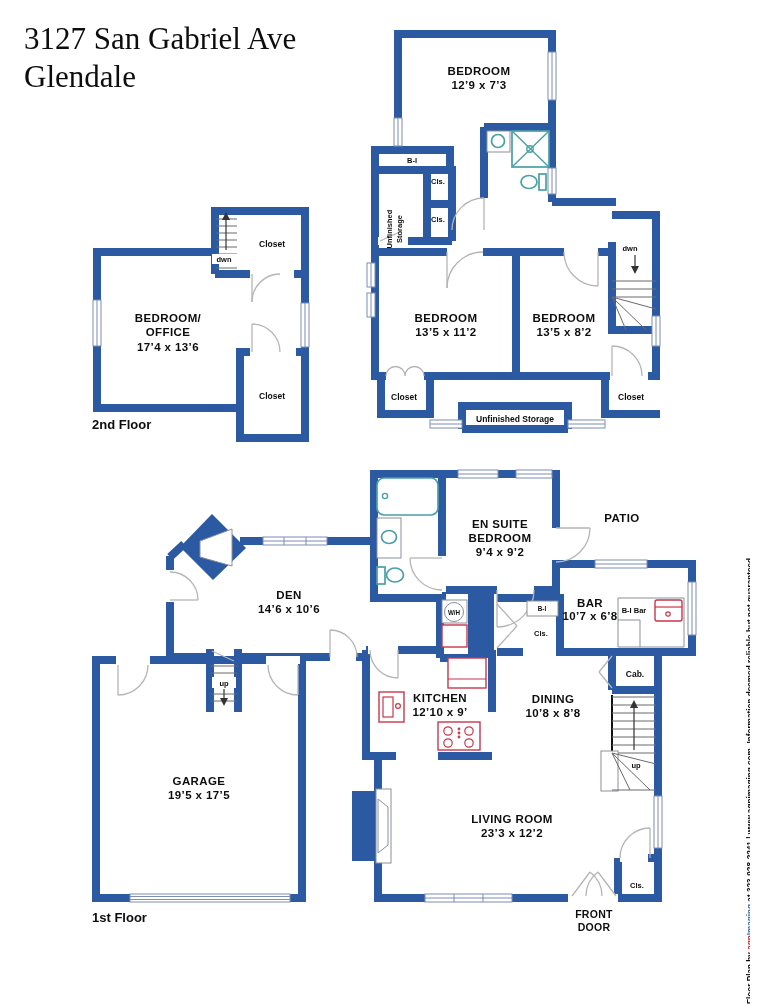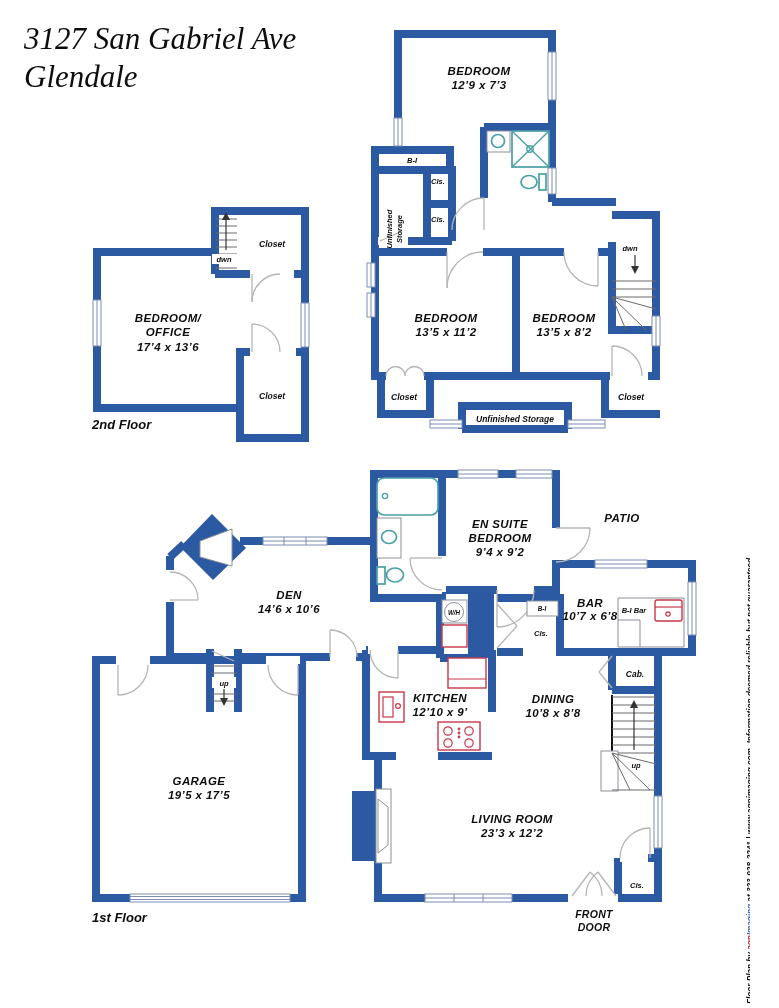--- a/index.html
+++ b/index.html
@@ -1,16 +1,16 @@
 <!DOCTYPE html>
 <html><head>
 <meta charset="utf-8">
 <style>
   html,body{margin:0;padding:0;background:#ffffff;}
-  .page{position:relative;width:750px;height:1008px;background:#fff;overflow:hidden;font-style:italic;}
+  .page{position:relative;width:750px;height:1008px;background:#fff;overflow:hidden;}
   svg{position:absolute;left:0;top:0;}
   .wall{stroke:#2b5aa2;stroke-width:8;fill:none;}
   .wallfill{fill:#2b5aa2;stroke:none;}
   .win rect{fill:#ffffff;stroke:#7d8eb2;stroke-width:1;}
   .win line{stroke:#7d8eb2;stroke-width:1;}
   .doorgap{fill:#ffffff;stroke:none;}
   .arc{fill:none;stroke:#b5b5b5;stroke-width:1.3;}
   .leaf{stroke:#b5b5b5;stroke-width:1.3;fill:none;}
   .tread{stroke:#6a6a6a;stroke-width:1;fill:none;}
   .stringer{stroke:#111;stroke-width:2;fill:none;}

